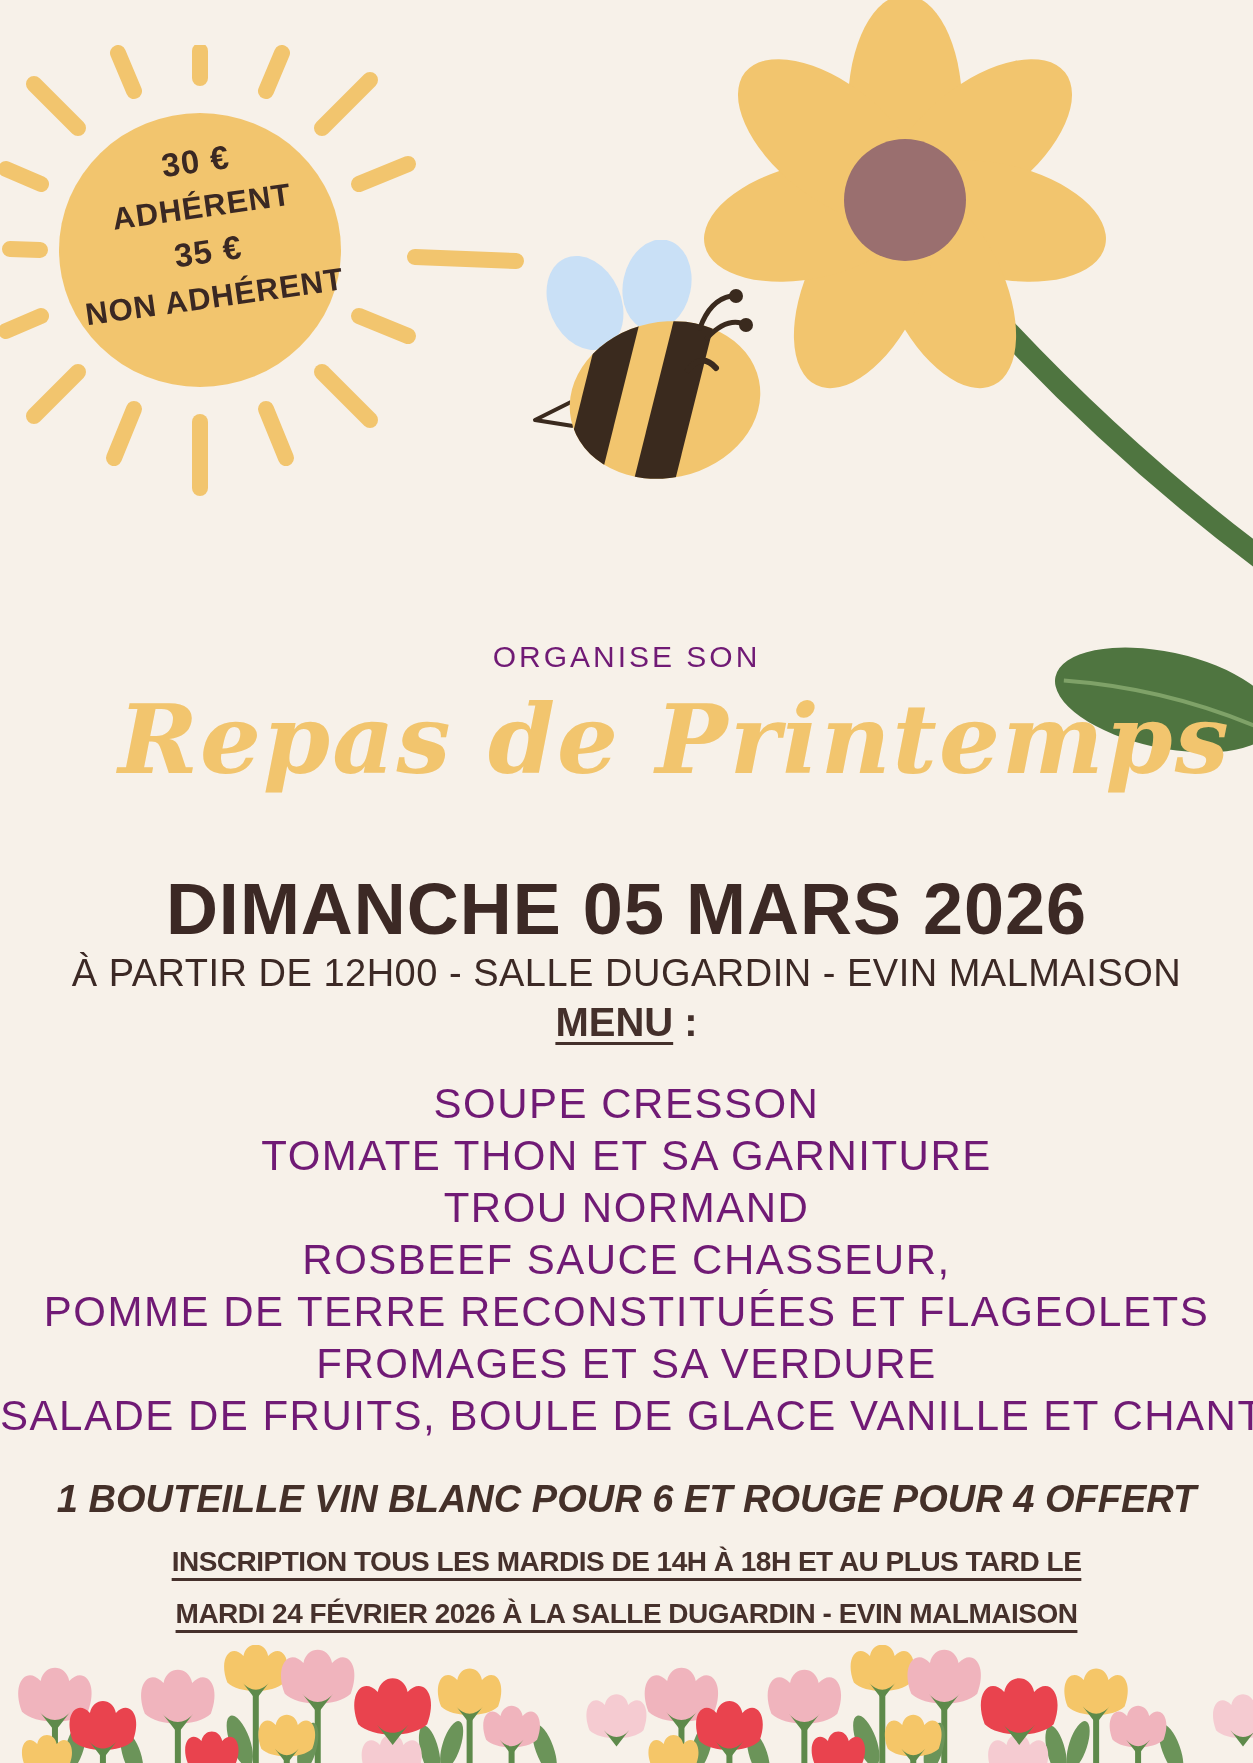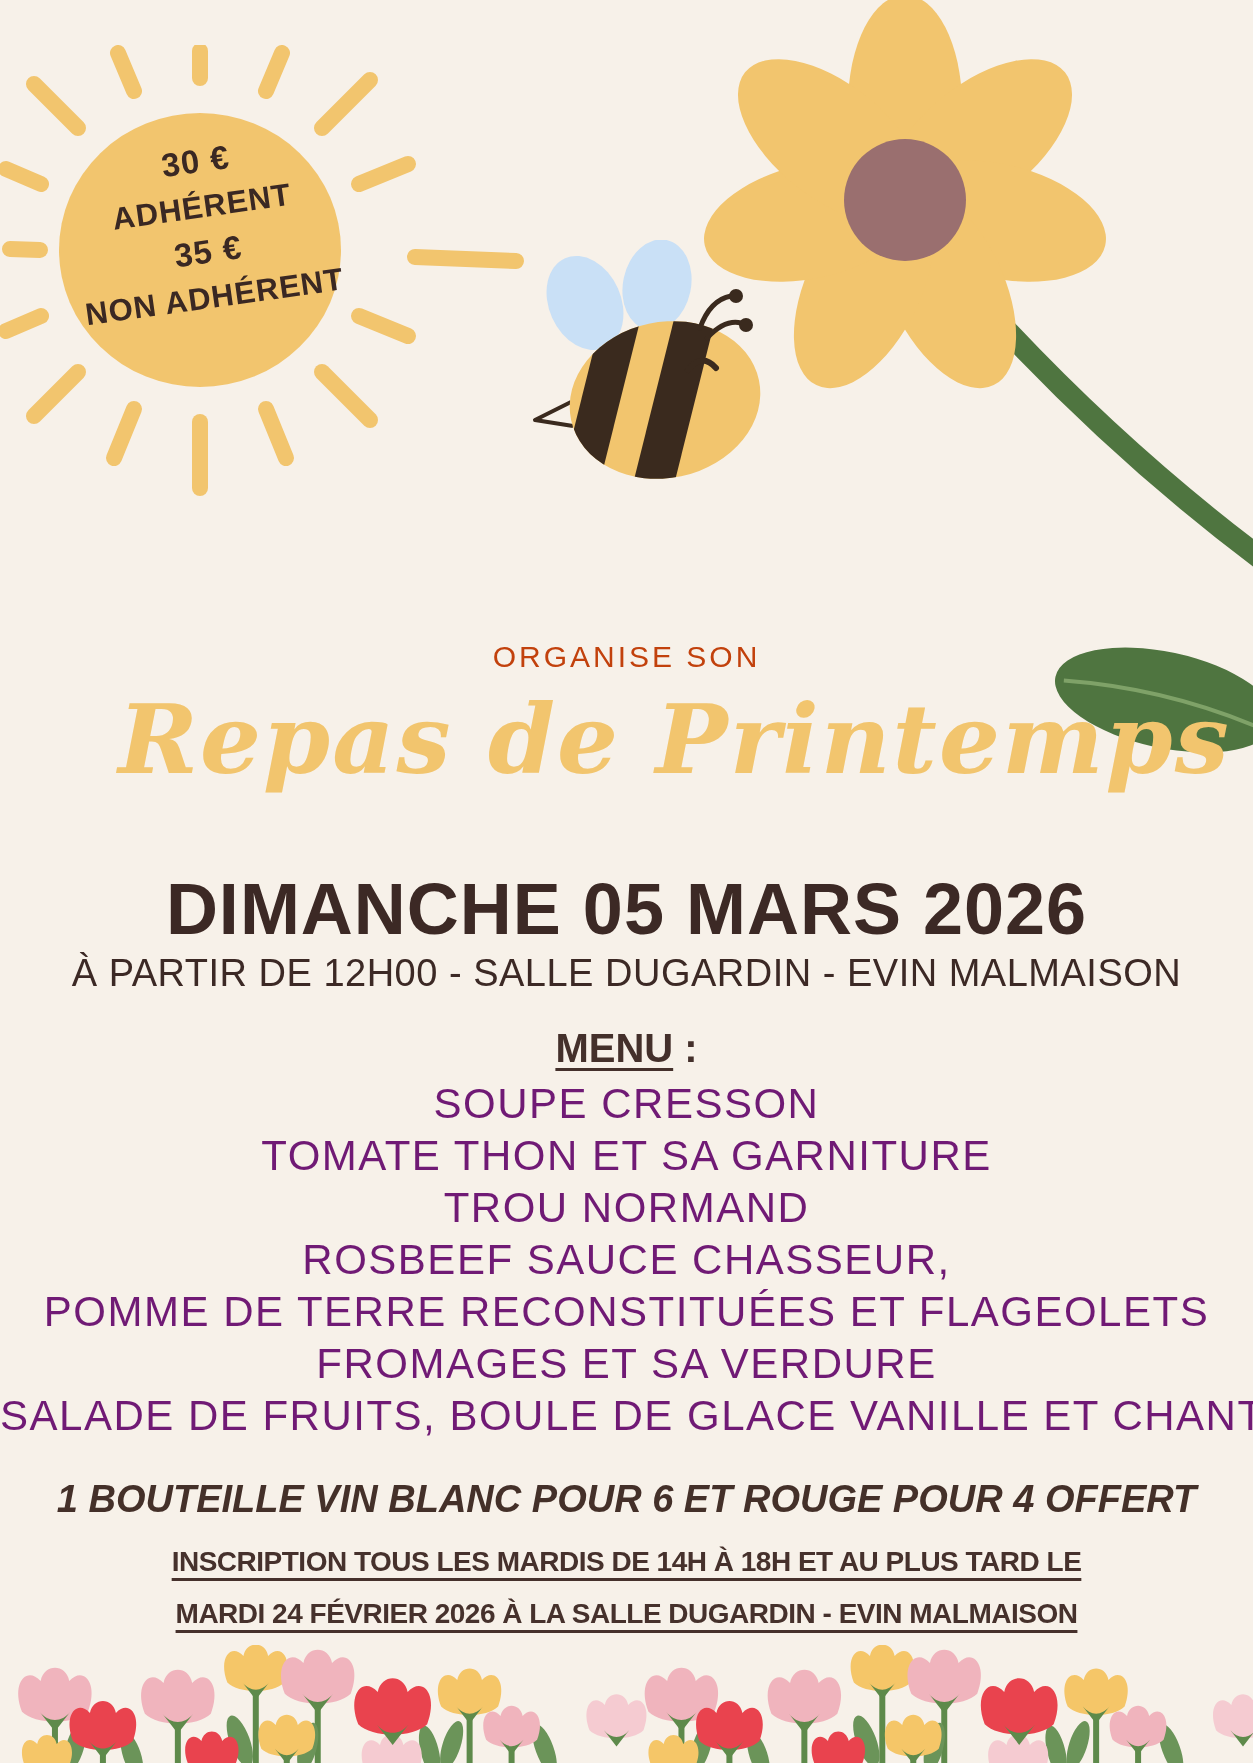--- a/index.html
+++ b/index.html
@@ -20,33 +20,33 @@
     left:70px;top:138px;width:270px;
     transform:rotate(-8deg);
     text-align:center;
     font-weight:700;color:#3A2823;
     line-height:1.42;letter-spacing:1px;
   }
   .sun-badge .price{font-size:33px;}
   .sun-badge .who{font-size:31px;}
 
   .org-title{top:552px;font-size:50px;font-weight:400;letter-spacing:4px;color:#3F2D2B;}
-  .organise{top:640px;font-size:30px;font-weight:400;letter-spacing:3px;color:#c2410c;}
+  .organise{top:640px;font-size:30px;font-weight:400;letter-spacing:3px;color:#701a75;}
   .script-title{
     top:668px;font-size:96px;line-height:1.5;
     font-family:"DejaVu Serif","Liberation Serif",serif;
     font-style:italic;font-weight:700;
     color:var(--yellow,#F0C36E);
     letter-spacing:2px;
     margin-left:48px;
   }
   .date-line{top:868px;font-size:72px;font-weight:700;letter-spacing:1px;color:#3C2925;}
   .venue-line{top:952px;font-size:38px;font-weight:400;letter-spacing:0.5px;color:#3C2925;}
 
-  .menu-head{top:1026px;font-size:40px;font-weight:700;}
+  .menu-head{top:1000px;font-size:40px;font-weight:700;}
   .menu-head .u{text-decoration:underline;text-decoration-thickness:3px;text-underline-offset:6px;}
   .menu-list{top:1078px;font-size:42px;font-weight:400;letter-spacing:1.5px;color:#701a75;}
   .menu-list div{line-height:52px;}
 
   .wine-note{top:1478px;font-size:38px;font-weight:700;font-style:italic;letter-spacing:0;color:#443029;}
   .registration{top:1536px;font-size:28px;font-weight:700;letter-spacing:-0.5px;color:#46312C;line-height:52px;}
   .registration div{text-decoration:underline;text-decoration-thickness:3px;text-underline-offset:7px;}
 
   svg{display:block;}
 </style>

